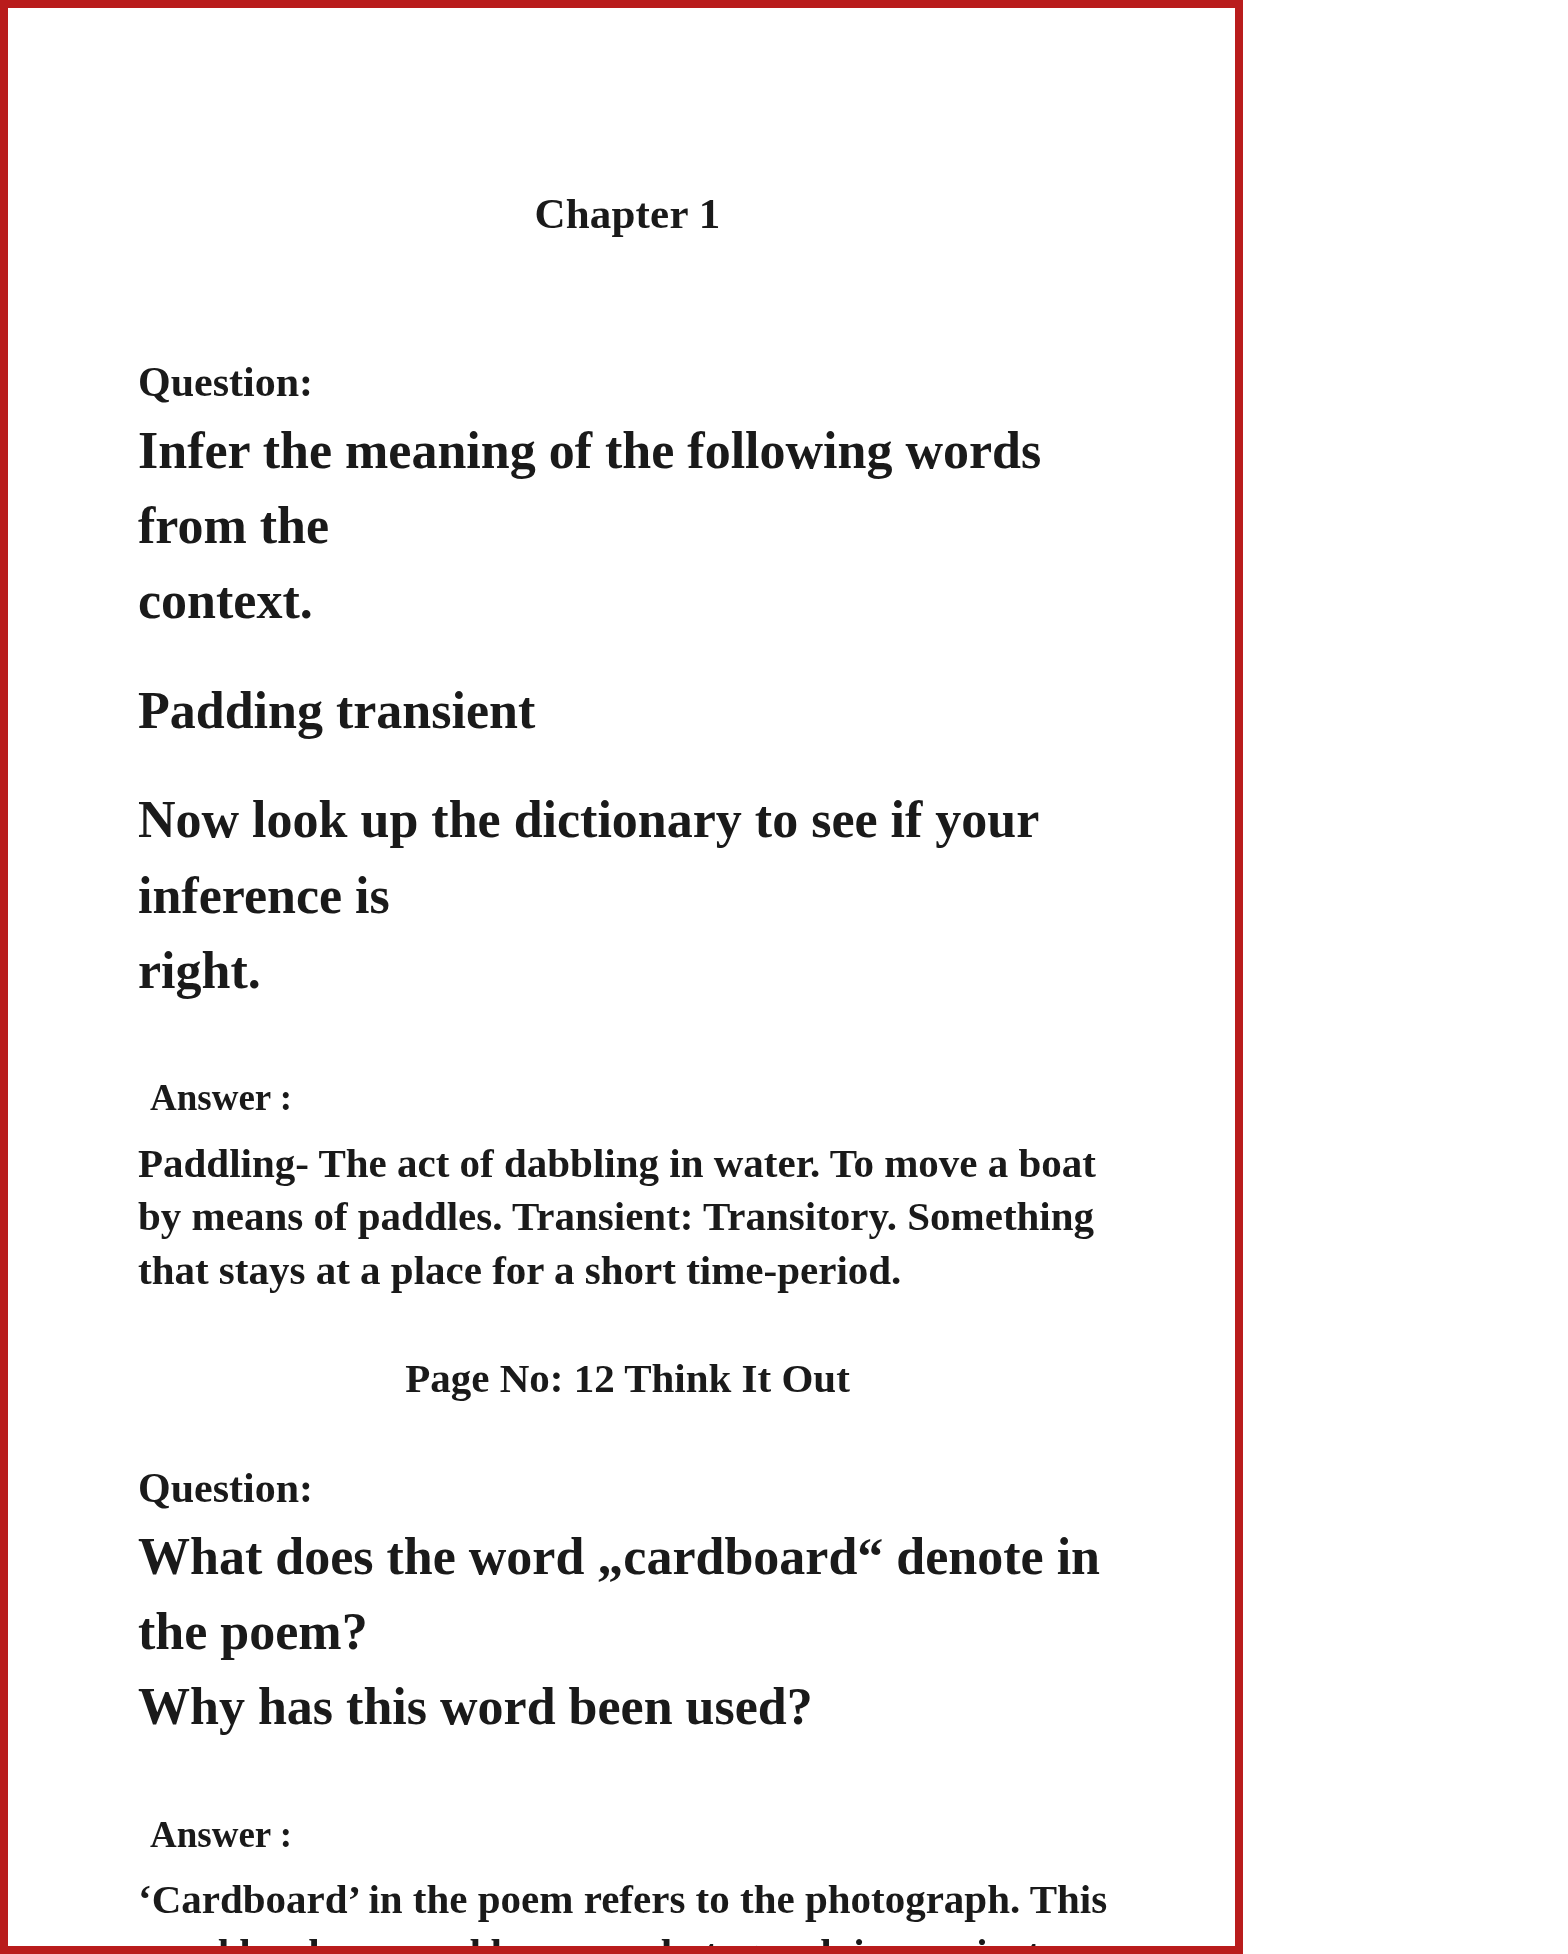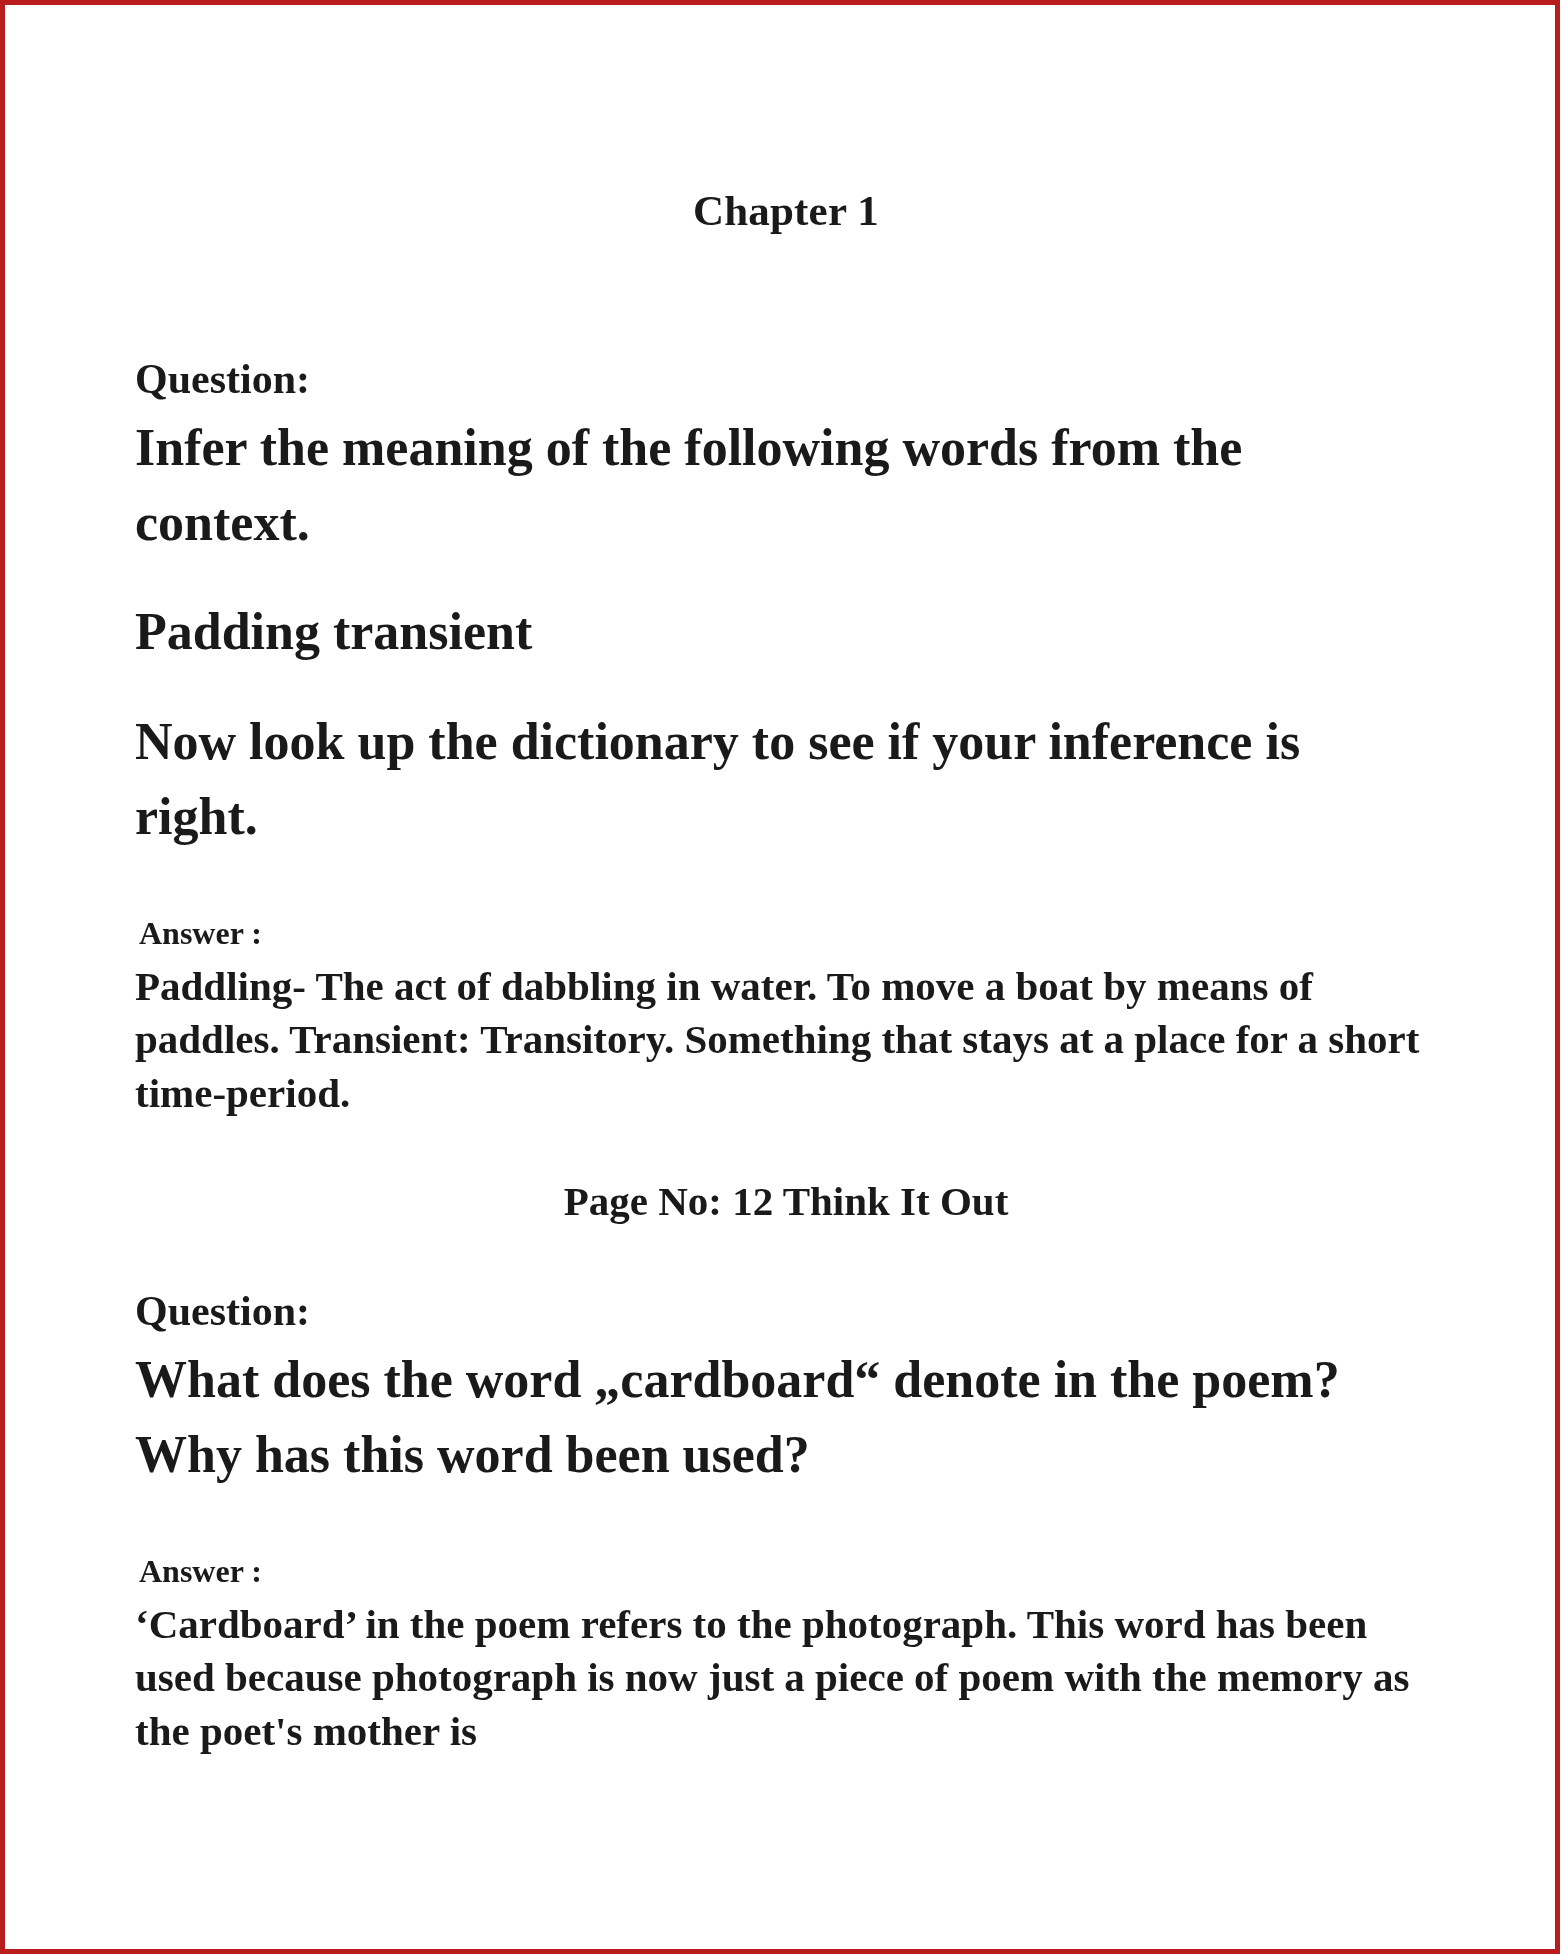--- a/index.html
+++ b/index.html
@@ -8,24 +8,24 @@
     background: #ffffff;
   }
   body {
     width: 1568px;
     height: 1954px;
     font-family: "Liberation Serif", "DejaVu Serif", serif;
     color: #1a1a1a;
     box-sizing: border-box;
   }
   .page {
-    width: 1560px;
+    width: 1243px;
     height: 1954px;
     box-sizing: border-box;
-    border: 5px solid #b91c1c;
+    border: 8px solid #b91c1c;
     background: #ffffff;
     position: relative;
     overflow: hidden;
   }
   .content {
     padding: 0 118px 0 130px;
     box-sizing: border-box;
     width: 100%;
   }
   .title-block {
@@ -51,23 +51,23 @@
   .spacer-md { height: 52px; }
   .spacer-sm { height: 34px; }
   .qtext {
     font-weight: bold;
     font-size: 52px;
     line-height: 1.45;
     margin: 0;
   }
   .answer-label {
     font-weight: bold;
-    font-size: 32px;
+    font-size: 37px;
     line-height: 1.42;
-    margin: 4px;
+    margin: 12px;
   }
   .answer-text {
     font-size: 41px;
     line-height: 1.3;
     margin: 0;
     font-weight: bold;
   }
   .pageno {
     font-weight: bold;
     font-size: 41px;

